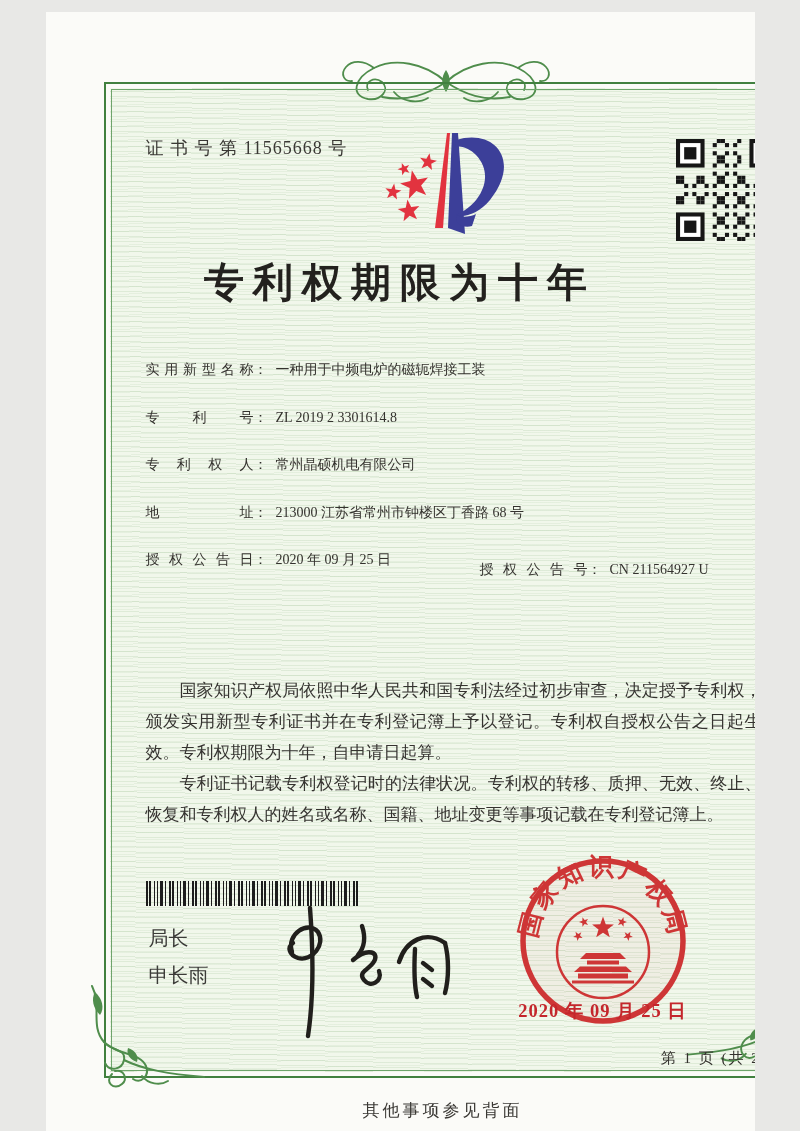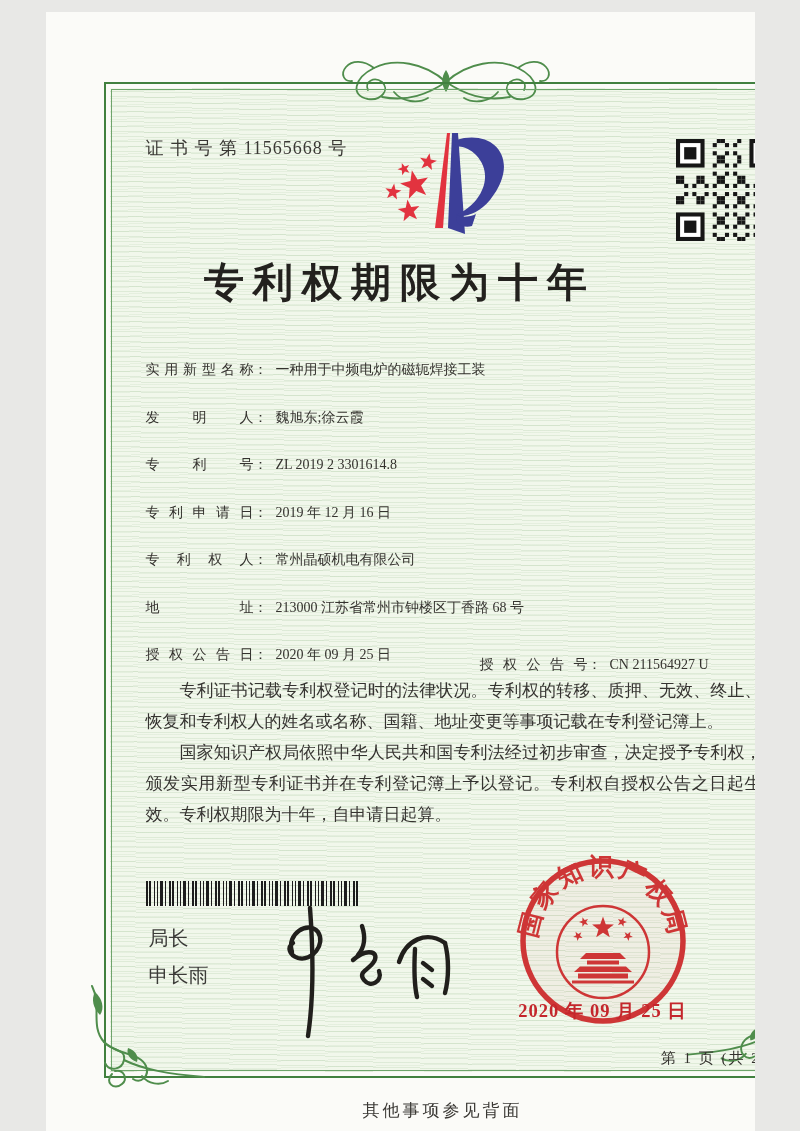--- a/index.html
+++ b/index.html
@@ -301,47 +301,41 @@
       </svg>
   </div>
 
   <div class="title">专利权期限为十年</div>
 
   <div class="fields">
     <div class="frow">
       <span class="flabel">实用新型名称</span><span class="fcolon">：</span><span class="fvalue">一种用于中频电炉的磁轭焊接工装</span>
     </div>
     <div class="frow">
-      <span class="flabel">发明人</span><span class="fcolon">：</span><span class="fvalue">魏旭东;徐云霞</span>
-    </div>
-    <div class="frow">
       <span class="flabel">专利号</span><span class="fcolon">：</span><span class="fvalue">ZL 2019 2 3301614.8</span>
-    </div>
-    <div class="frow">
-      <span class="flabel">专利申请日</span><span class="fcolon">：</span><span class="fvalue">2019 年 12 月 16 日</span>
     </div>
     <div class="frow">
       <span class="flabel">专利权人</span><span class="fcolon">：</span><span class="fvalue">常州晶硕机电有限公司</span>
     </div>
     <div class="frow">
       <span class="flabel">地址</span><span class="fcolon">：</span><span class="fvalue">213000 江苏省常州市钟楼区丁香路 68 号</span>
     </div>
     <div class="frow">
       <span>
         <span class="flabel">授权公告日</span><span class="fcolon">：</span><span class="fvalue">2020 年 09 月 25 日</span>
       </span>
       <span class="fright">
         <span class="flabel">授权公告号</span><span class="fcolon">：</span><span class="fvalue">CN 211564927 U</span>
       </span>
     </div>
   </div>
 
   <div class="paras">
+    <p>国家知识产权局依照中华人民共和国专利法经过初步审查，决定授予专利权，颁发实用新型专利证书并在专利登记簿上予以登记。专利权自授权公告之日起生效。专利权期限为十年，自申请日起算。</p>
     <p>专利证书记载专利权登记时的法律状况。专利权的转移、质押、无效、终止、恢复和专利权人的姓名或名称、国籍、地址变更等事项记载在专利登记簿上。</p>
-    <p>国家知识产权局依照中华人民共和国专利法经过初步审查，决定授予专利权，颁发实用新型专利证书并在专利登记簿上予以登记。专利权自授权公告之日起生效。专利权期限为十年，自申请日起算。</p>
   </div>
 
   <div class="barcode"></div>
 
   <div class="director">
     <div>局长</div>
     <div>申长雨</div>
   </div>
 
   <div class="signature">

